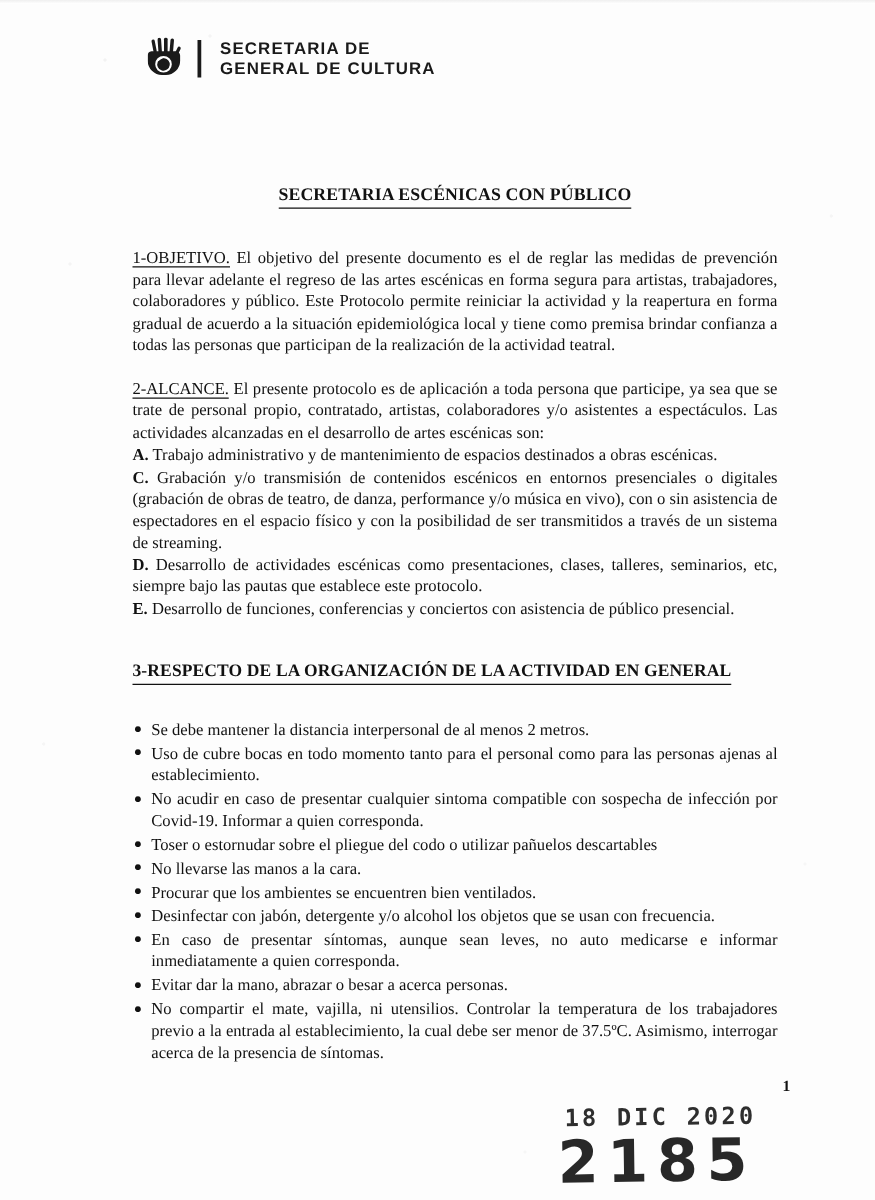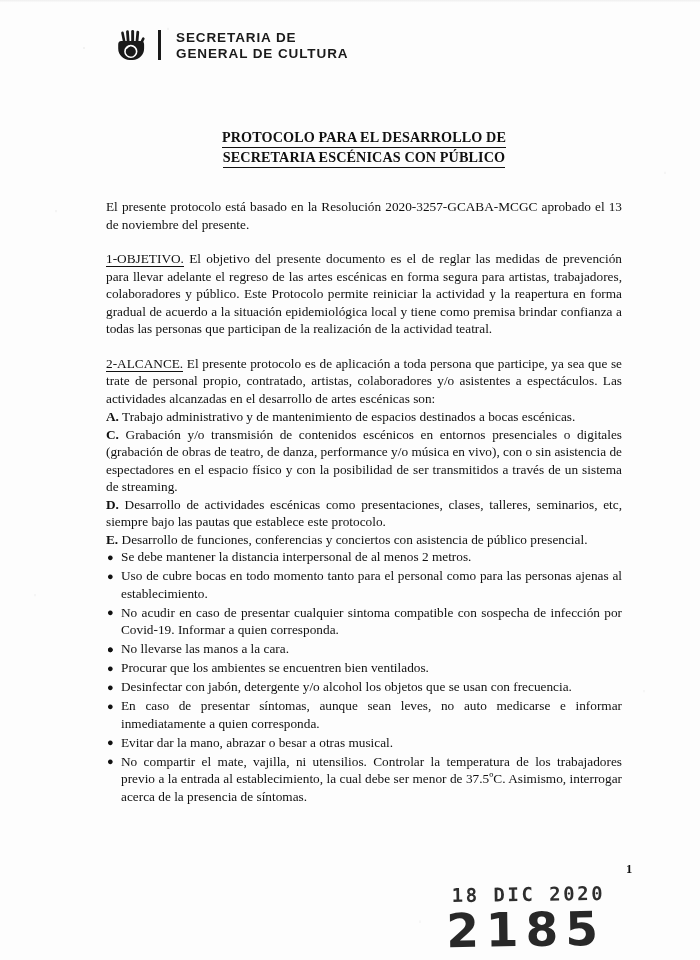--- a/index.html
+++ b/index.html
@@ -47,21 +47,21 @@
     background: linear-gradient(#efefef, #ffffff);
     pointer-events: none;
   }
 
   
   .header {
     position: absolute;
     top: 30px;
     left: 118px;
     display: flex;
-    align-items: flex-start;
+    align-items: center;
     gap: 9px;
   }
   .logo-mark {
     width: 30px;
     height: 33px;
     flex: 0 0 auto;
     display: block;
   }
   .logo-rule {
     width: 3px;
@@ -217,46 +217,48 @@
     <div class="logo-rule"></div>
     <div class="logo-text">
       <div>SECRETARIA DE</div>
       <div>GENERAL DE CULTURA</div>
     </div>
   </div>
 
   <div class="content">
 
     <h1 class="doc-title">
-      <span class="tline">PROTOCOLO PARA EL DESARROLLO DE</span><br>
+      <br>
       <span class="tline">SECRETARIA ESCÉNICAS CON PÚBLICO</span>
     </h1>
 
-    <p class="para">El presente protocolo está basado en la Resolución 2020-3257-GCABA-MCGC aprobado el 13 de noviembre del presente.</p>
 
     <p class="para"><span class="run-head">1-OBJETIVO.</span><span> El objetivo del presente documento es el de reglar las medidas de prevención para llevar adelante el regreso de las artes escénicas en forma segura para artistas, trabajadores, colaboradores y público. Este Protocolo permite reiniciar la actividad y la reapertura en forma gradual de acuerdo a la situación epidemiológica local y tiene como premisa brindar confianza a todas las personas que participan de la realización de la actividad teatral.</span></p>
 
     <p class="para tight"><span class="run-head">2-ALCANCE.</span><span> El presente protocolo es de aplicación a toda persona que participe, ya sea que se trate de personal propio, contratado, artistas, colaboradores y/o asistentes a espectáculos. Las actividades alcanzadas en el desarrollo de artes escénicas son:</span></p>
 
-    <p class="list-line"><span class="item-letter">A.</span><span> Trabajo administrativo y de mantenimiento de espacios destinados a bocas escénicas.</span></p>
+    <p class="list-line"><span class="item-letter">A.</span><span> Trabajo administrativo y de mantenimiento de espacios destinados a obras escénicas.</span></p>
     <p class="list-line"><span class="item-letter">C.</span><span> Grabación y/o transmisión de contenidos escénicos en entornos presenciales o digitales (grabación de obras de teatro, de danza, performance y/o música en vivo), con o sin asistencia de espectadores en el espacio físico y con la posibilidad de ser transmitidos a través de un sistema de streaming.</span></p>
     <p class="list-line"><span class="item-letter">D.</span><span> Desarrollo de actividades escénicas como presentaciones, clases, talleres, seminarios, etc, siempre bajo las pautas que establece este protocolo.</span></p>
     <p class="list-line"><span class="item-letter">E.</span><span> Desarrollo de funciones, conferencias y conciertos con asistencia de público presencial.</span></p>
 
+    <div class="section-head-wrap">
+      <span class="section-head">3-RESPECTO DE LA ORGANIZACIÓN DE LA ACTIVIDAD EN GENERAL</span>
+    </div>
 
     <ul class="bullets">
       <li><span class="bullet-dot">●</span><span>Se debe mantener la distancia interpersonal de al menos 2 metros.</span></li>
       <li><span class="bullet-dot">●</span><span>Uso de cubre bocas en todo momento tanto para el personal como para las personas ajenas al establecimiento.</span></li>
       <li><span class="bullet-dot">●</span><span>No acudir en caso de presentar cualquier sintoma compatible con sospecha de infección por Covid-19. Informar a quien corresponda.</span></li>
-      <li><span class="bullet-dot">●</span></li>
+      <li><span class="bullet-dot">●</span><span>Toser o estornudar sobre el pliegue del codo o utilizar pañuelos descartables</span></li>
       <li><span class="bullet-dot">●</span><span>No llevarse las manos a la cara.</span></li>
       <li><span class="bullet-dot">●</span><span>Procurar que los ambientes se encuentren bien ventilados.</span></li>
       <li><span class="bullet-dot">●</span><span>Desinfectar con jabón, detergente y/o alcohol los objetos que se usan con frecuencia.</span></li>
       <li><span class="bullet-dot">●</span><span>En caso de presentar síntomas, aunque sean leves, no auto medicarse e informar inmediatamente a quien corresponda.</span></li>
-      <li><span class="bullet-dot">●</span><span>Evitar dar la mano, abrazar o besar a otras musical.</span></li>
+      <li><span class="bullet-dot">●</span><span>Evitar dar la mano, abrazar o besar a acerca personas.</span></li>
       <li><span class="bullet-dot">●</span><span>No compartir el mate, vajilla, ni utensilios. Controlar la temperatura de los trabajadores previo a la entrada al establecimiento, la cual debe ser menor de 37.5ºC. Asimismo, interrogar acerca de la presencia de síntomas.</span></li>
     </ul>
 
   </div>
 
   <div class="page-number">1</div>
 
   <div class="stamp">
     <div class="stamp-date">18 DIC 2020</div>
     <div class="stamp-number">2185</div>

